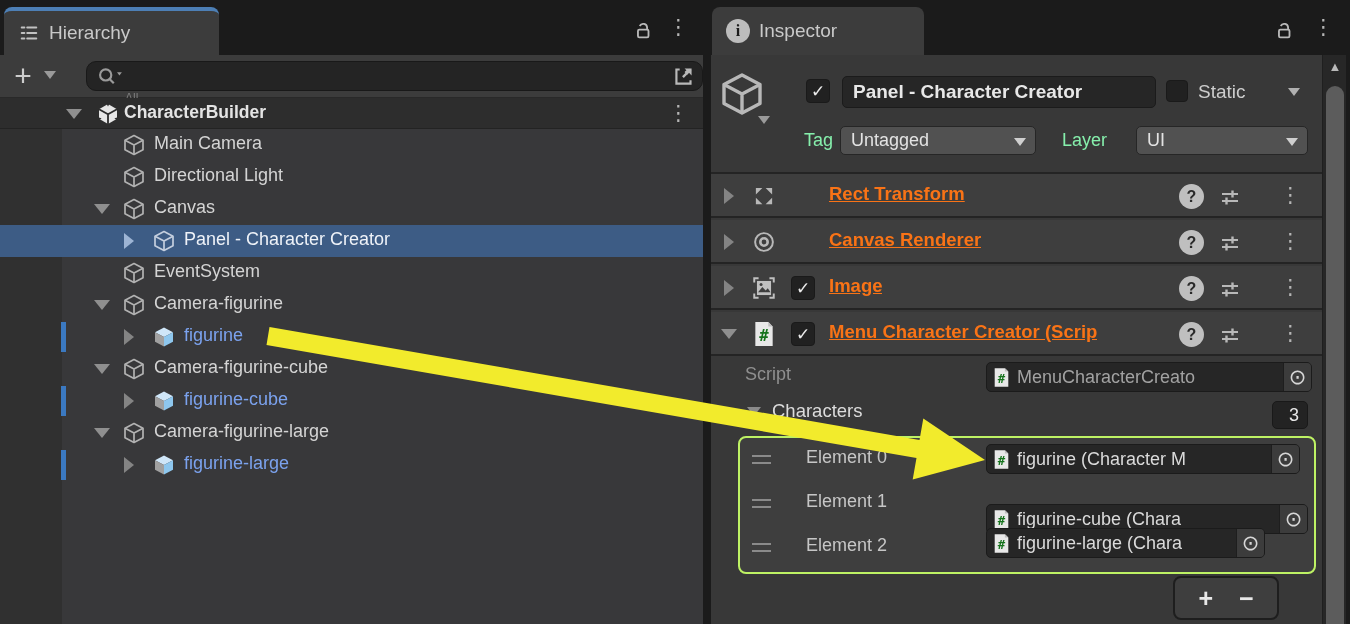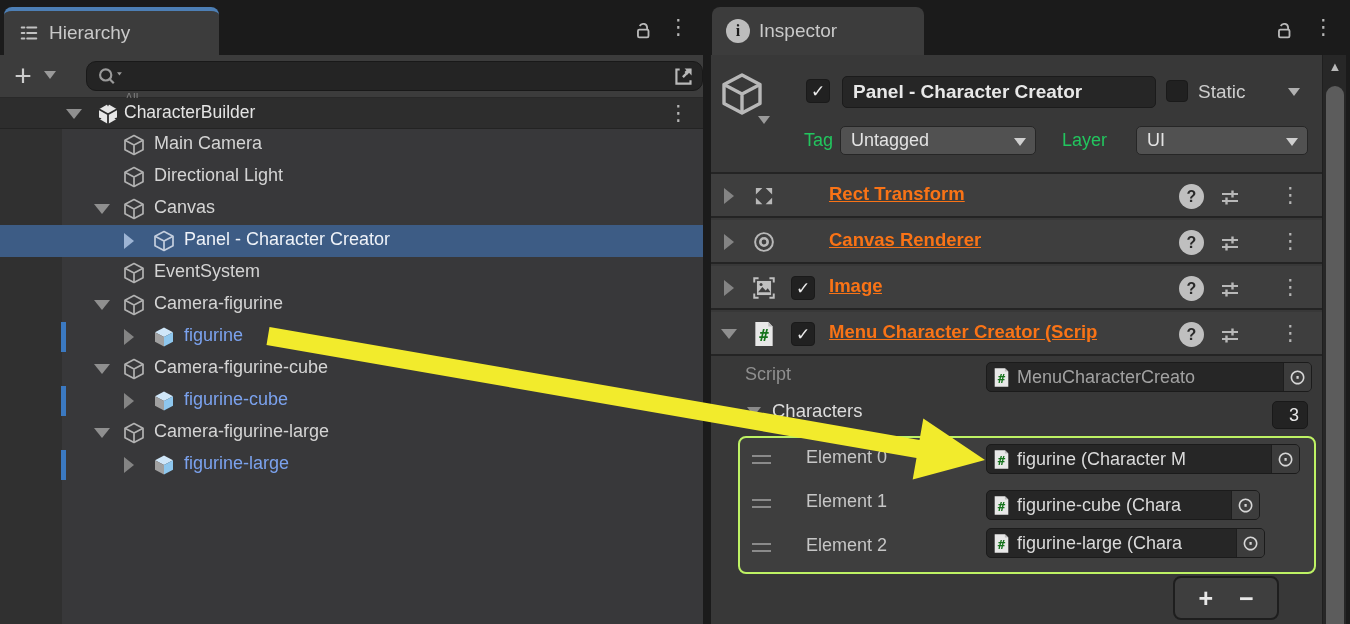--- a/index.html
+++ b/index.html
@@ -23,40 +23,40 @@
              font-weight:400; display:flex; align-items:center; justify-content:center; }
   .caret-dn { width:0; height:0; border-left:7px solid transparent; border-right:7px solid transparent;
               border-top:9px solid #b4b4b4; }
   .plus-caret { position:absolute; left:44px; top:16px; }
   .searchbox { position:absolute; left:86px; top:6px; width:617px; height:30px; background:#242424;
                border:1px solid #191919; border-radius:10px; display:flex; align-items:center; padding:0 4px 0 8px; }
   .searchbox input { flex:1; background:transparent; border:none; outline:none; color:#cfcfcf; font-size:12px;
                      font-family:inherit; min-width:0;margin-top:44px; }
   .searchbox input::placeholder { color:#7d7d7d; }
   .scene-header { left:0; top:98px; width:703px; height:31px; background:#2d2d2d; border-bottom:1px solid #232323; }
-  .scene-header .hlabel { font-weight:400; color:#e4e4e4; font-size:17.5px; }
+  .scene-header .hlabel { font-weight:700; color:#e4e4e4; font-size:17.5px; }
   .tree { left:0; top:129px; width:703px; height:495px; background:#38383a; }
   .gutter { left:0; top:0; width:62px; height:495px; background:#303030; }
   .hrow { position:absolute; left:0; width:703px; height:32px; display:flex; align-items:center; }
   .hrow.selected { background:#3d5c85; }
   .hrow .caret { position:absolute; }
   .hrow.lvl1 .caret { left:94px; }  .hrow.lvl1 .icn { left:122px; }  .hrow.lvl1 .hlabel { left:154px; }
   .hrow.lvl2 .caret { left:124px; } .hrow.lvl2 .icn { left:152px; }  .hrow.lvl2 .hlabel { left:184px; }
   .hrow .icn, .scene-header .icn { position:absolute; width:24px; height:24px; top:4px; }
   .hlabel { position:absolute; font-size:18px; color:#d4d4d4; white-space:nowrap; top:4px; }
   .hlabel.prefab { color:#7ba2ee; }
   .pbar { position:absolute; left:61px; top:1px; width:5px; height:30px; background:#3b79c1; }
   .tri-d { width:0;height:0;border-left:8px solid transparent;border-right:8px solid transparent;border-top:10px solid #8f8f8f; top:11px; }
   .tri-r { width:0;height:0;border-top:8px solid transparent;border-bottom:8px solid transparent;border-left:10px solid #848484; top:8px; }
   .hrow.selected .tri-r { border-left-color:#9db4d4; }
 
   
   .gap { left:703px; top:55px; width:8px; height:569px; background:#1b1b1b; }
   .insp { left:711px; top:55px; width:611px; height:569px; background:#383838; }
-  .irow-label { color:#22c55e; font-size:18px; position:absolute; }
+  .irow-label { color:#86efac; font-size:18px; position:absolute; }
   .checkbox { position:absolute; width:24px; height:24px; background:#212121; border:1px solid #1a1a1a;
               border-radius:4px; color:#eaeaea; font-size:17px; display:flex; align-items:center; justify-content:center; }
   .namefield { position:absolute; background:#262626; border:1px solid #1b1b1b; border-radius:5px; }
   .namefield input { width:100%; height:100%; background:transparent; border:none; outline:none; color:#e8e8e8;
                      font-weight:700; font-size:19px; padding:0 10px; font-family:inherit; }
   .dropdown { position:absolute; background:#515151; border:1px solid #262626; border-radius:5px; height:29px;
               display:flex; align-items:center; padding:0 10px; color:#e3e3e3; font-size:18px; }
   .dropdown .dd-caret { position:absolute; right:9px; top:11px; width:0; height:0;
       border-left:6px solid transparent; border-right:6px solid transparent; border-top:8px solid #cfcfcf; }
   .comp { position:absolute; left:0; width:611px; height:44px; background:#3e3e3e; border-bottom:2px solid #242424;
@@ -464,21 +464,21 @@
                 <use href="#sym-script"></use>
               </svg>
             </span>
           <span class="oftext" style="color:#dadada">figurine (Character M</span>
           <span class="picker">⊙</span>
         </div>
       </div>
       <div class="elemrow" style="top:44px">
         <span class="draghandle"></span>
         <span class="elabel">Element 1</span>
-        <div class="objfield" style="left:246px;top:8px;width:274px">
+        <div class="objfield" style="left:246px;top:22px;width:322px">
           <span style="flex:0 0 18px;margin-left:6px">
               <svg width="17" height="21">
                 <use href="#sym-script"></use>
               </svg>
             </span>
           <span class="oftext" style="color:#dadada">figurine-cube (Chara</span>
           <span class="picker">⊙</span>
         </div>
       </div>
       <div class="elemrow" style="top:88px">

